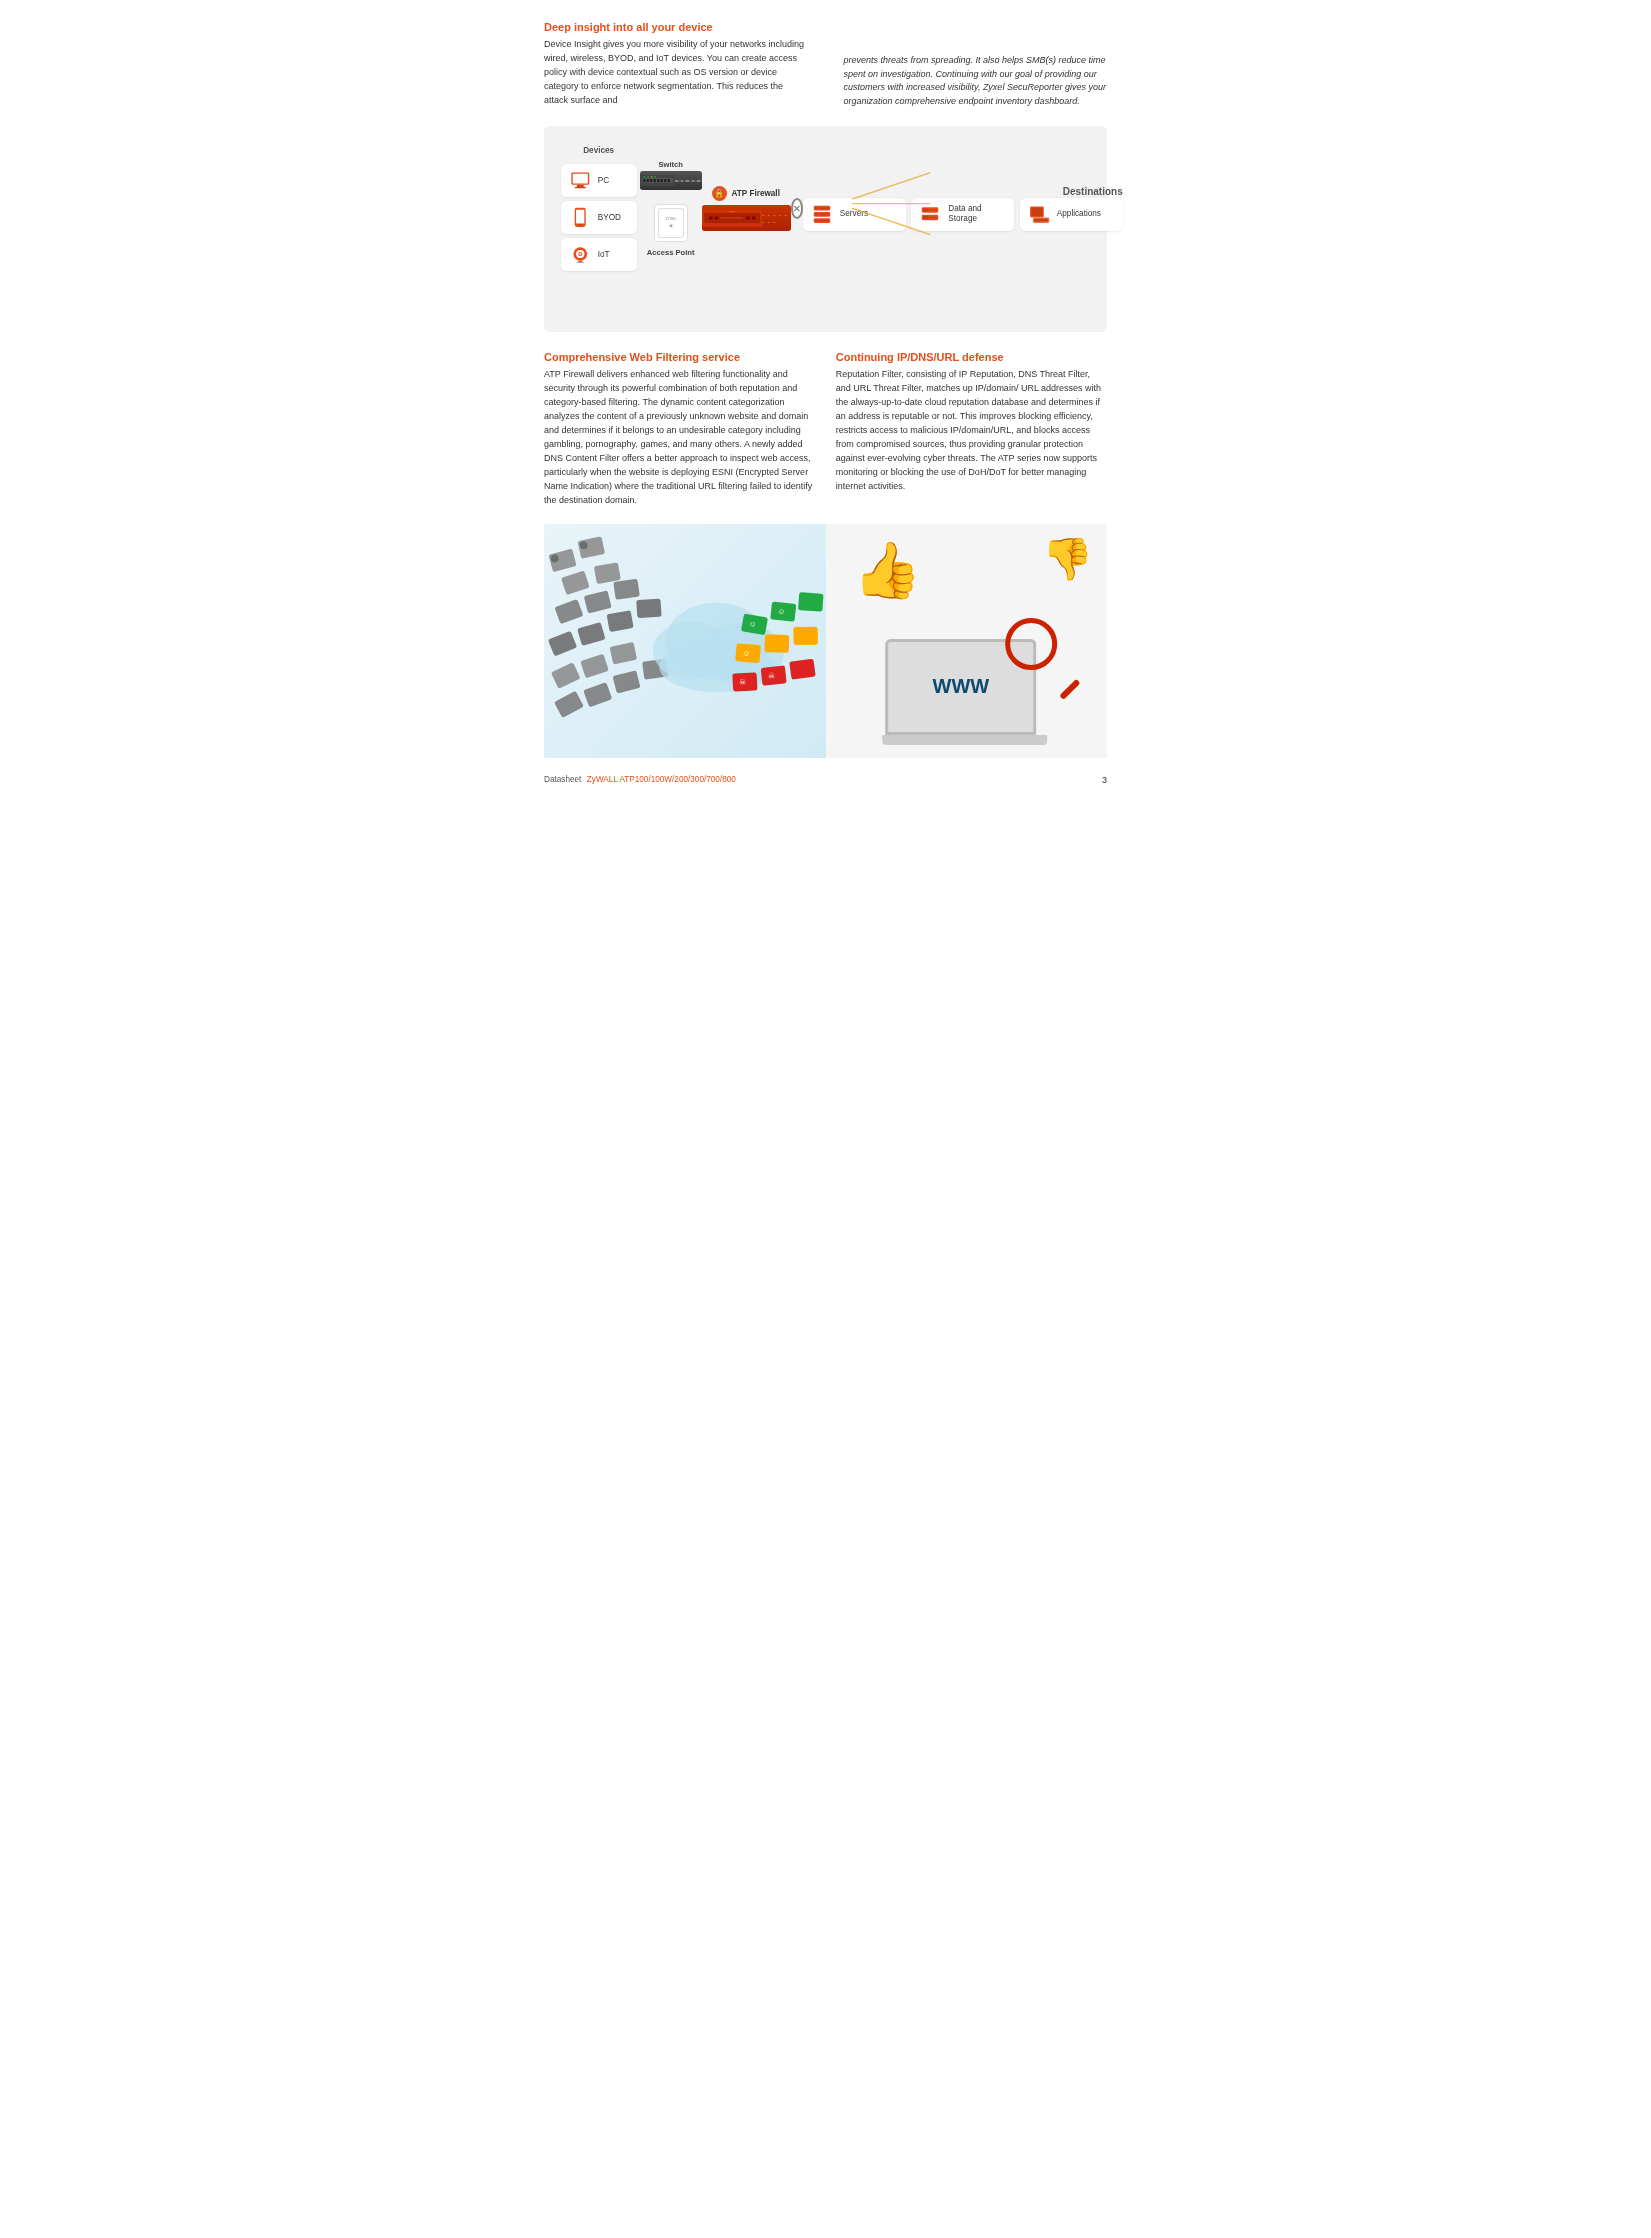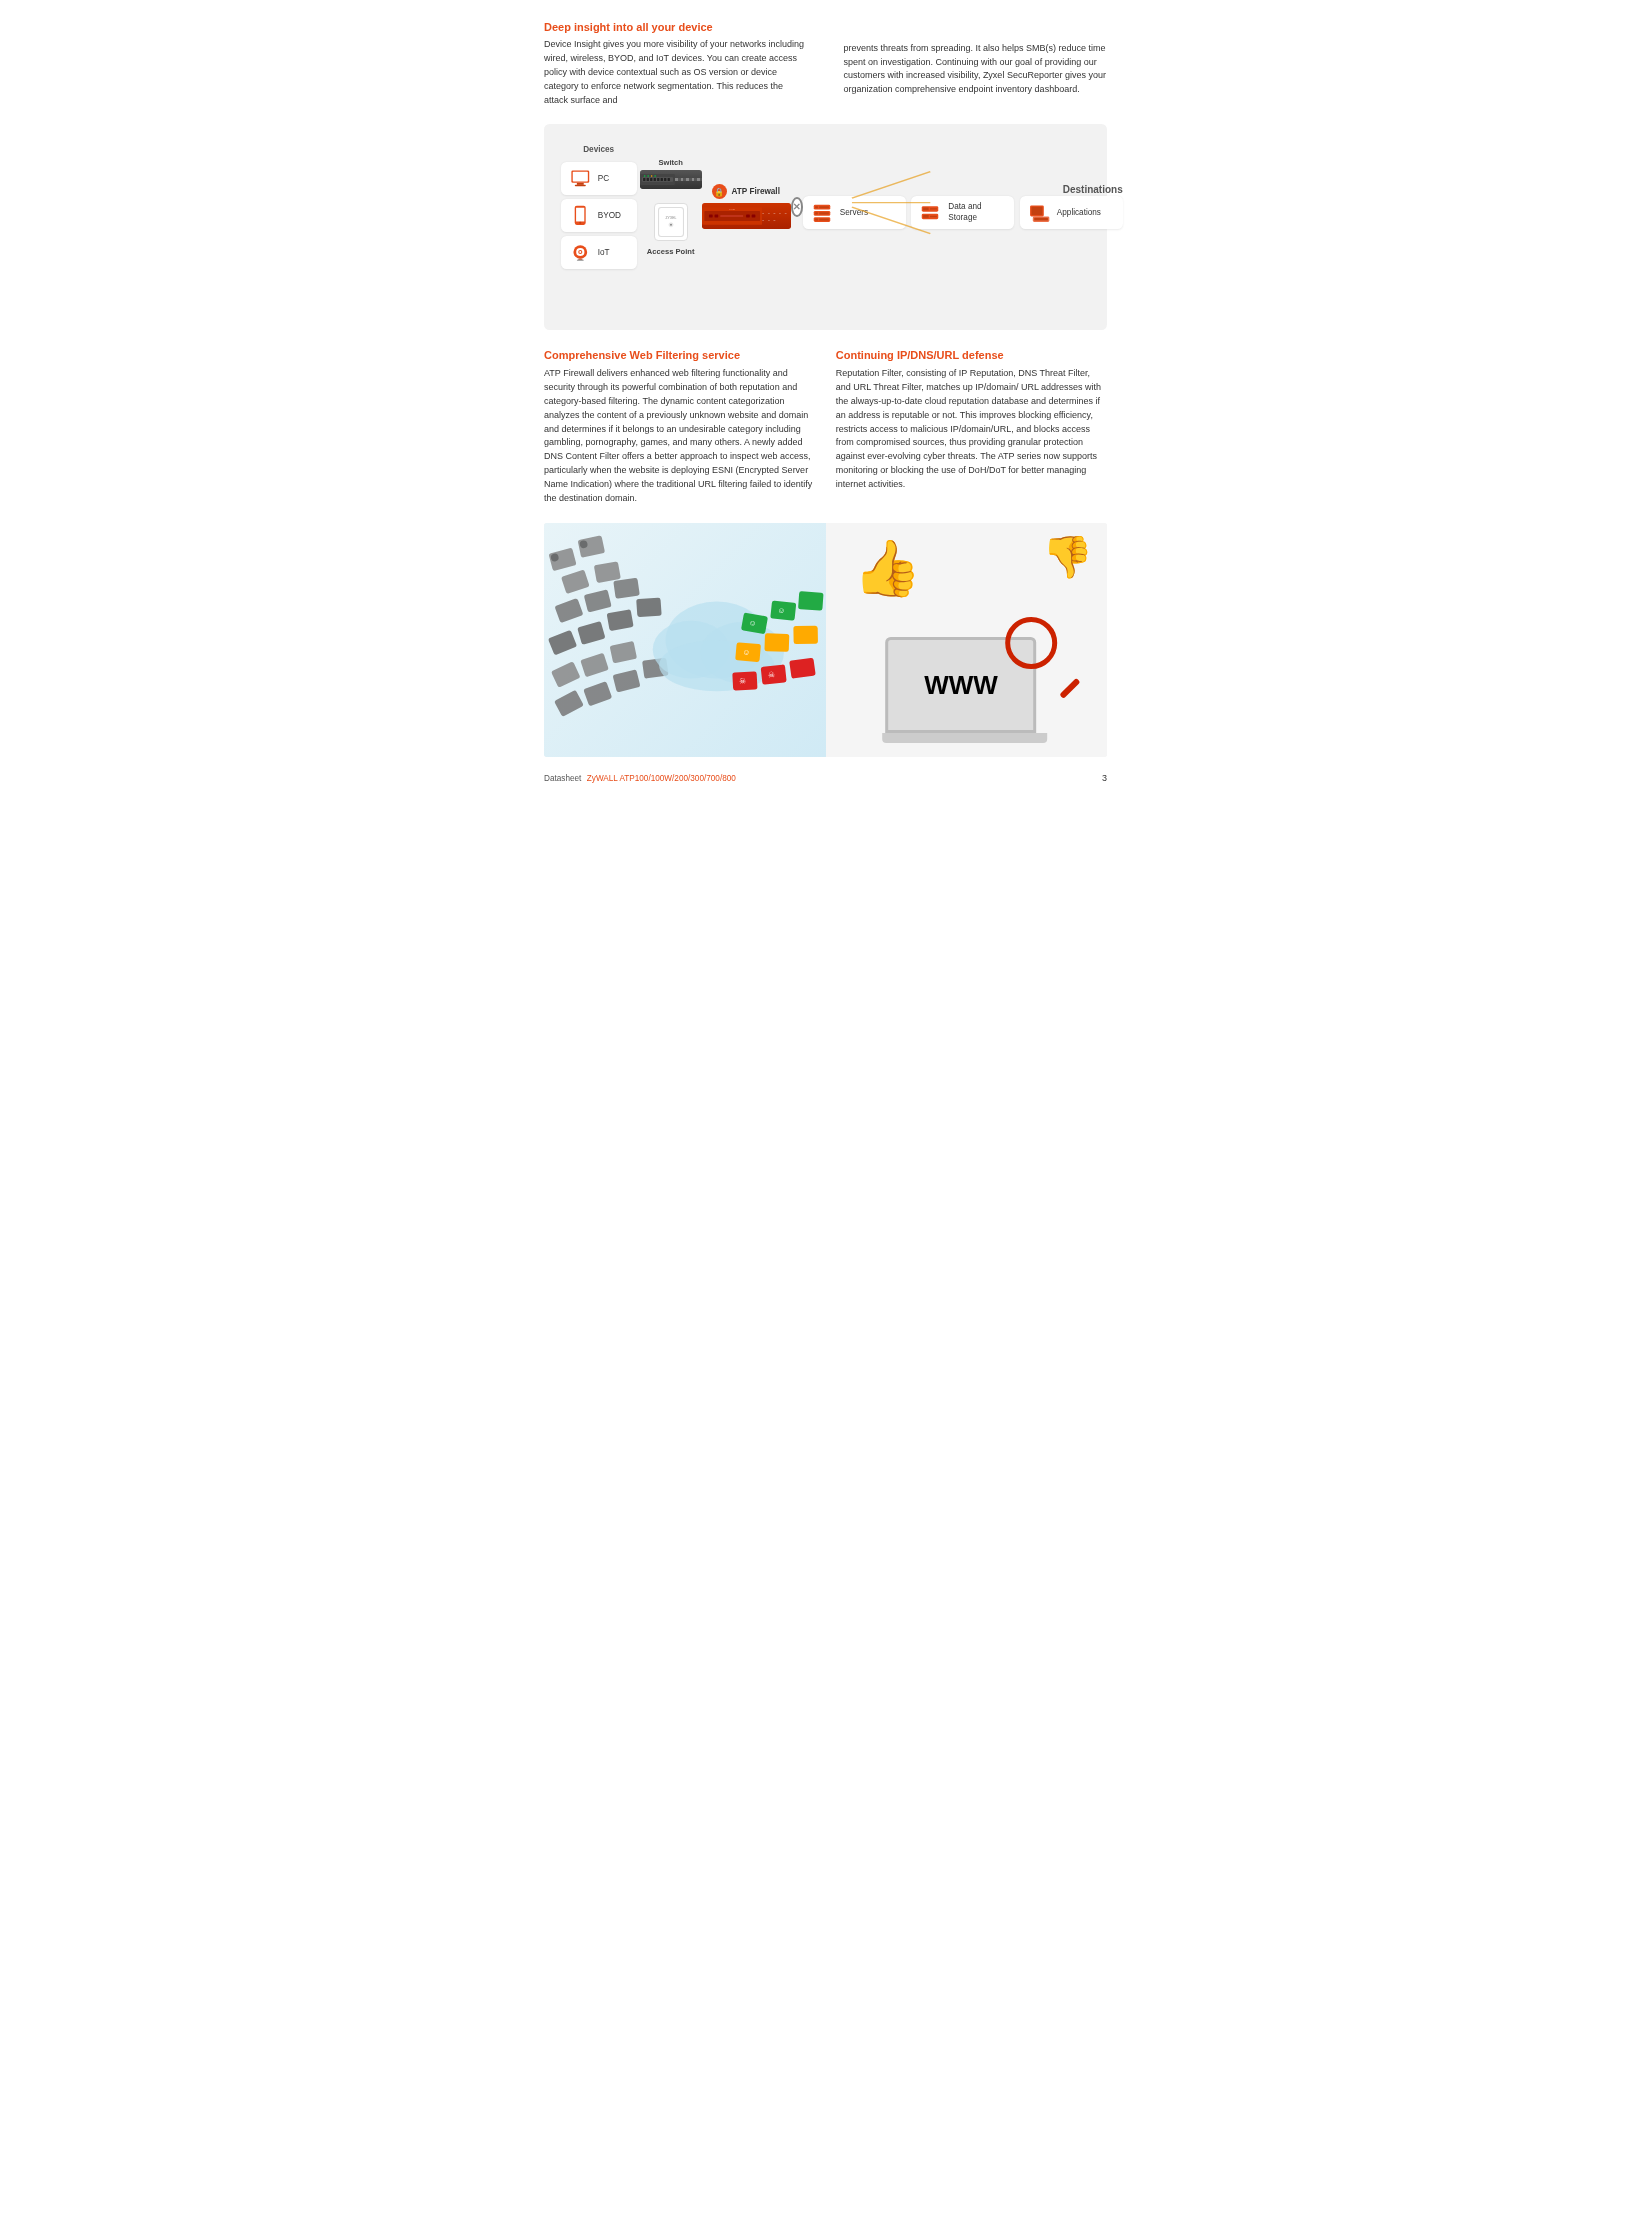--- a/index.html
+++ b/index.html
@@ -314,21 +314,21 @@
   </style>
 </head>
 <body>
 
 <div class="top-text">
   <div>
     <div class="section-title">Deep insight into all your device</div>
     <div class="body-text">Device Insight gives you more visibility of your networks including wired, wireless, BYOD, and IoT devices. You can create access policy with device contextual such as OS version or device category to enforce network segmentation. This reduces the attack surface and</div>
   </div>
   <div>
-    <div class="body-text" style="margin-top:21px;">prevents threats from spreading. It also helps SMB(s) reduce time spent on investigation. Continuing with our goal of providing our customers with increased visibility, Zyxel SecuReporter gives your organization comprehensive endpoint inventory dashboard.</div>
+    <div class="body-text" style="margin-top:33px;font-style:italic;">prevents threats from spreading. It also helps SMB(s) reduce time spent on investigation. Continuing with our goal of providing our customers with increased visibility, Zyxel SecuReporter gives your organization comprehensive endpoint inventory dashboard.</div>
   </div>
 </div>
 
 <div class="diagram-container">
   <div class="diagram-wrapper">
     <div class="diagram-inner">
 
       <div class="devices-col">
         <div class="devices-label">Devices</div>
         <div class="device-row">
@@ -558,21 +558,21 @@
   <div style="flex:1; height:100%; display:flex; align-items:center; justify-content:center; position:relative; background:#f5f5f5;">
 
     <div style="position:absolute; top:13.7px; left:27.5px; font-size:55px; color:#f5a623;">👍</div>
 
     <div style="position:absolute; top:10.3px; right:13.7px; font-size:41px; color:#aaa;">👎</div>
 
     <div style="position:absolute; bottom:13.7px; left:50%; transform:translateX(-50%);">
       <div style="position:relative; display:inline-block;">
         
         <div style="width:151px; height:96px; background:#ddd; border-radius:5.5px 5.5px 0 0; border:3.4px solid #bbb; display:flex; align-items:center; justify-content:center;">
-          <span style="font-size:26px; font-weight:bold; color:#000000;">WWW</span>
+          <span style="font-size:20px; font-weight:bold; color:#0c4a6e;">WWW</span>
         </div>
         
         <div style="width:165px; height:9.6px; background:#ccc; border-radius:0 0 4.1px 4.1px; margin-left:-3.4px;"></div>
         
         <div style="position:absolute; top:-20.6px; right:-27.5px; width:69px; height:69px;">
           <div style="width:52px; height:52px; border:5.5px solid #cc2200; border-radius:50%; position:absolute; top:0; left:0;"></div>
           <div style="width:24px; height:5.5px; background:#cc2200; position:absolute; bottom:3.4px; right:-3.4px; transform:rotate(-45deg); transform-origin:right center; border-radius:2.7px;"></div>
         </div>
       </div>
     </div>

